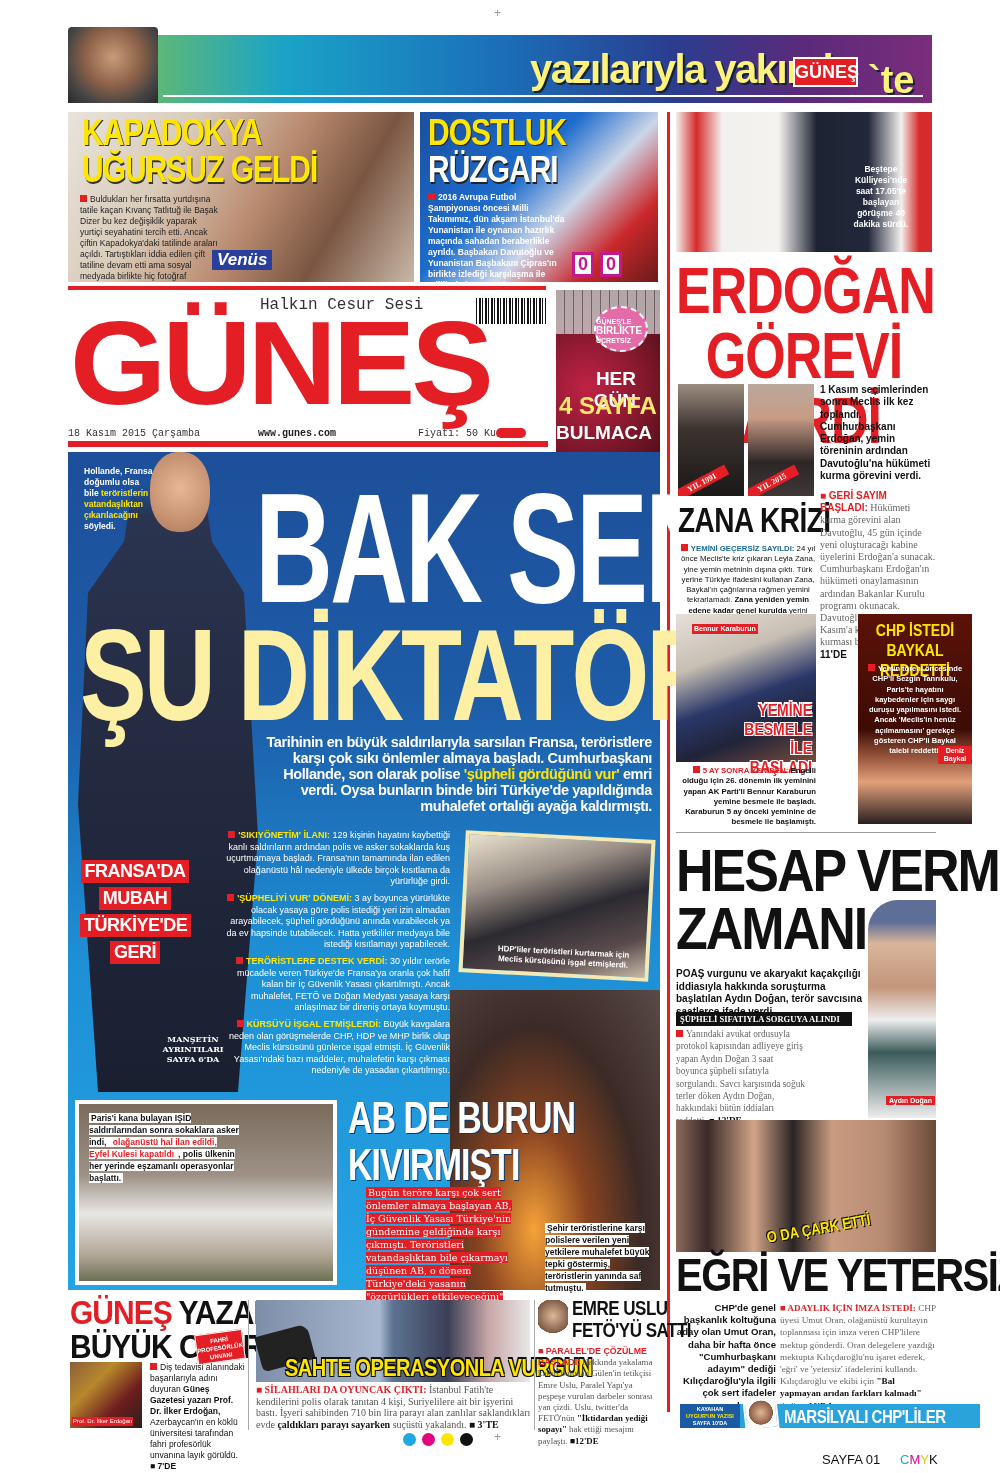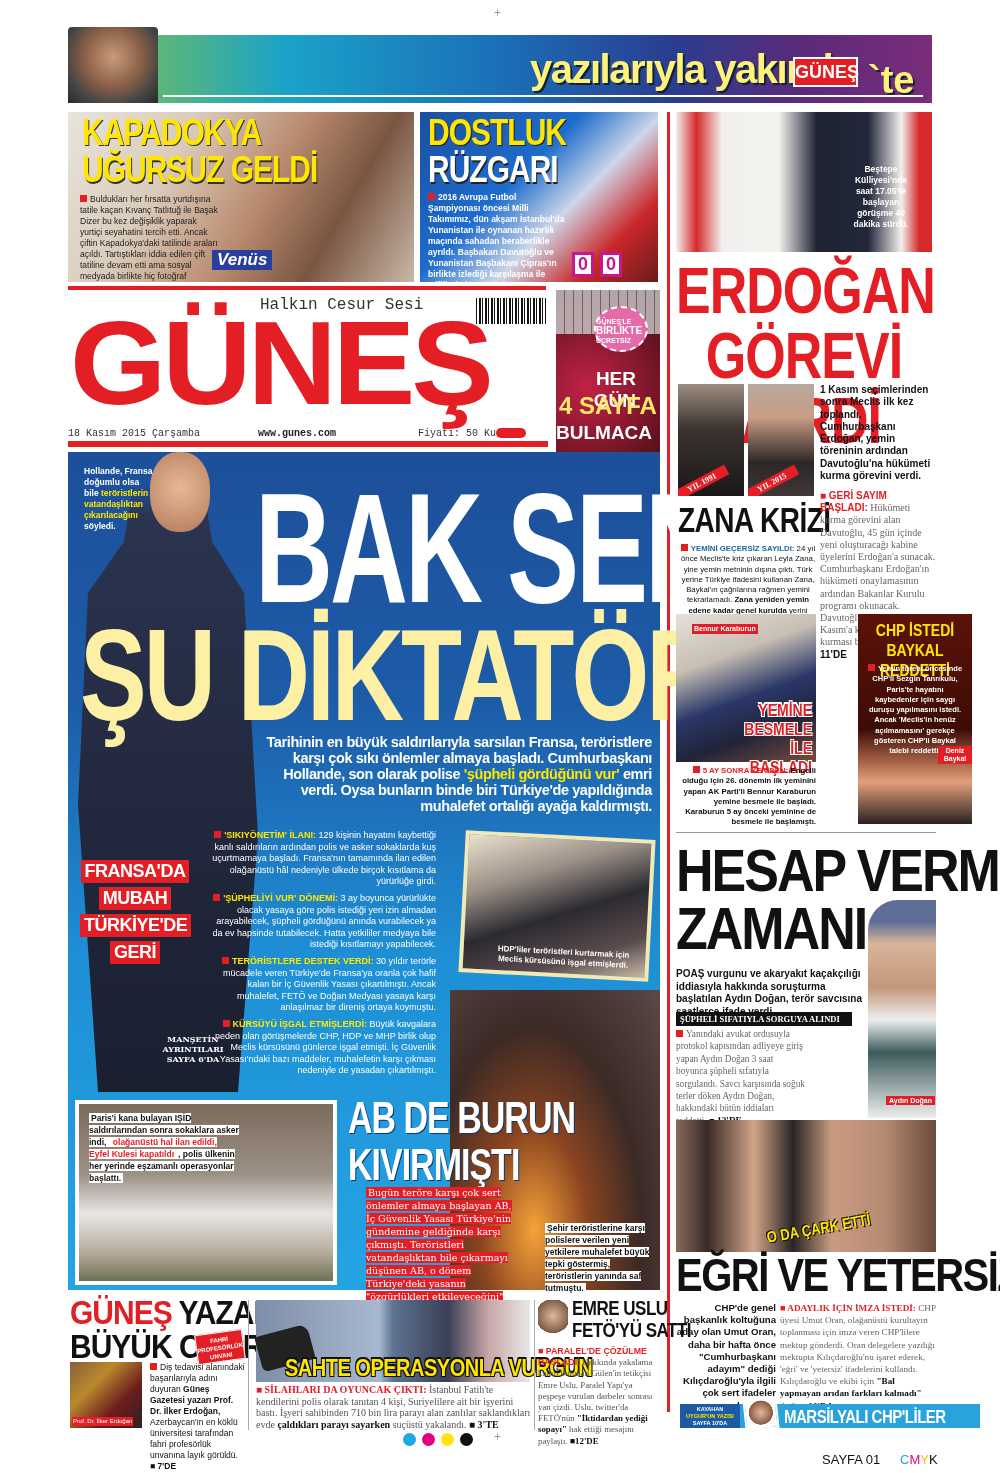--- a/index.html
+++ b/index.html
@@ -56,21 +56,21 @@
 #hollande{left:68px;top:452px;width:200px;height:640px;background:linear-gradient(180deg,transparent 0%,transparent 5%,#2b3450 10%,#232a40 50%,#1a1f30 100%);clip-path:polygon(35% 0,65% 0,72% 14%,88% 22%,95% 60%,85% 100%,15% 100%,5% 55%,10% 22%,28% 14%)}
 #hface{left:150px;top:452px;width:60px;height:80px;border-radius:45%;background:radial-gradient(circle at 50% 45%,#e8b796,#b07a5a)}
 #hcap{left:84px;top:466px;width:70px;font-size:8.5px;line-height:11px;color:#fff;font-weight:bold;text-align:left}
 #hcap .y{color:#ffe600}
 #bak{left:255px;top:470px;font-size:108px;line-height:108px;color:#fff;font-weight:bold;letter-spacing:-3px;transform:scaleY(1.45);transform-origin:left top;white-space:nowrap}
 #siu{left:80px;top:610px;font-size:100px;line-height:100px;color:#fdf0a4;font-weight:bold;letter-spacing:-3px;transform:scaleY(1.3);transform-origin:left top;white-space:nowrap}
 #lede{left:258px;top:734px;width:394px;font-size:14.5px;line-height:16px;color:#fff;font-weight:bold;text-align:right;font-family:Liberation Sans, sans-serif;letter-spacing:-.4px}
 #lede .y{color:#ffe600}
 #fransa{left:80px;top:858px;width:110px;text-align:center}
 #fransa span{display:inline-block;background:#e31e24;color:#fff;font-weight:bold;font-size:18px;padding:1px 4px;margin:2px 0;letter-spacing:-.5px}
-#bullets{left:211px;top:830px;width:225px;font-size:9px;line-height:11.6px;color:#fff;text-align:right}
+#bullets{left:225px;top:830px;width:225px;font-size:9px;line-height:11.6px;color:#fff;text-align:right}
 #bullets .it{margin-bottom:5px}
 #bullets b.k{color:#ffe600}
 #bullets .sq{display:inline-block;width:7px;height:7px;background:#e31e24;margin-right:3px}
 #manset{left:148px;top:1034px;width:90px;font-size:8px;line-height:10px;color:#fff;font-weight:bold;text-align:center;font-family:"DejaVu Serif",serif}
 #hdp{left:462px;top:835px;width:190px;height:142px;background:linear-gradient(160deg,#e9e2cf 0%,#9b8f86 30%,#2b2a30 55%,#5a4b4d 80%,#c7b9a6 100%);border:4px solid #f4e8b4;transform:rotate(3deg)}
 #hdp .cap{position:absolute;left:30px;top:108px;width:140px;font-size:8px;line-height:10px;color:#fff;font-weight:bold;text-align:center}
 #terror{left:450px;top:990px;width:210px;height:300px;background:radial-gradient(ellipse at 40% 80%,#f6a339 0%,#8a4420 30%,#3b2a25 60%,#5a4a48 100%)}
 #paris{left:75px;top:1100px;width:262px;height:185px;background:linear-gradient(180deg,#7b6b5c 0%,#9d9186 40%,#e8e7e4 62%,#b3a898 85%,#6b7154 100%);border:4px solid #fff}
 #paris .cap{position:absolute;left:10px;top:8px;width:150px;font-size:8.5px;line-height:12px;color:#111;font-weight:bold}
 #paris .cap span{background:#fff;padding:0 2px}

